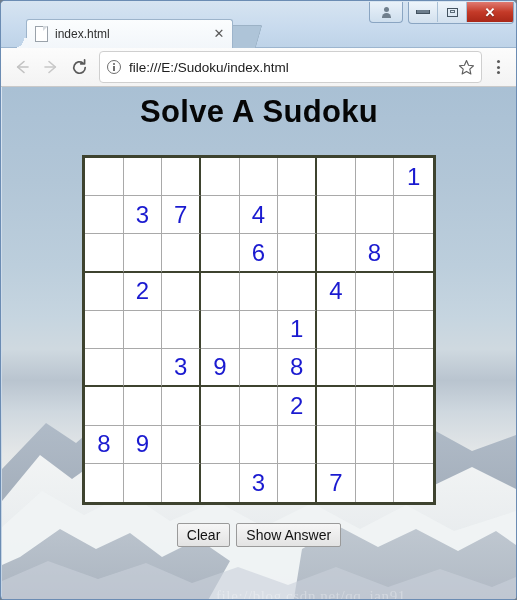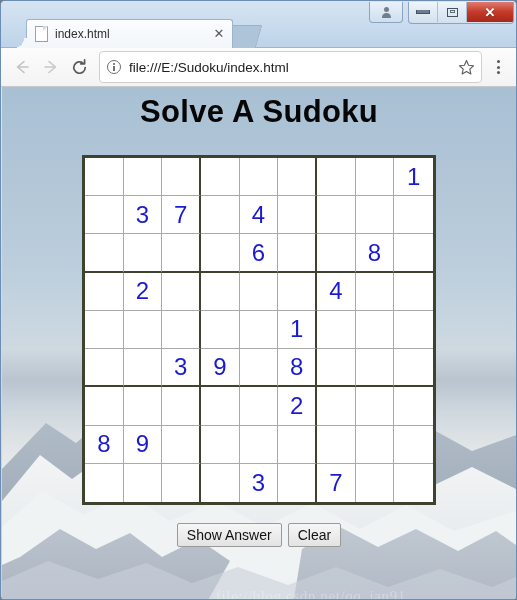--- a/index.html
+++ b/index.html
@@ -512,20 +512,20 @@
           <div class="cell b-right last-row"></div>
           <div class="cell last-row"></div>
           <div class="cell last-row">3</div>
           <div class="cell b-right last-row"></div>
           <div class="cell last-row">7</div>
           <div class="cell last-row"></div>
           <div class="cell last-col last-row"></div>
         </div>
 
       <div class="btn-row">
+        <button class="form-btn">Clear</button>
         <button class="form-btn">Show Answer</button>
-        <button class="form-btn">Clear</button>
       </div>
 
       <div class="watermark">file://blog.csdn.net/qq_ian91</div>
     </div>
   </div>
 </div>
 
 </body></html>

